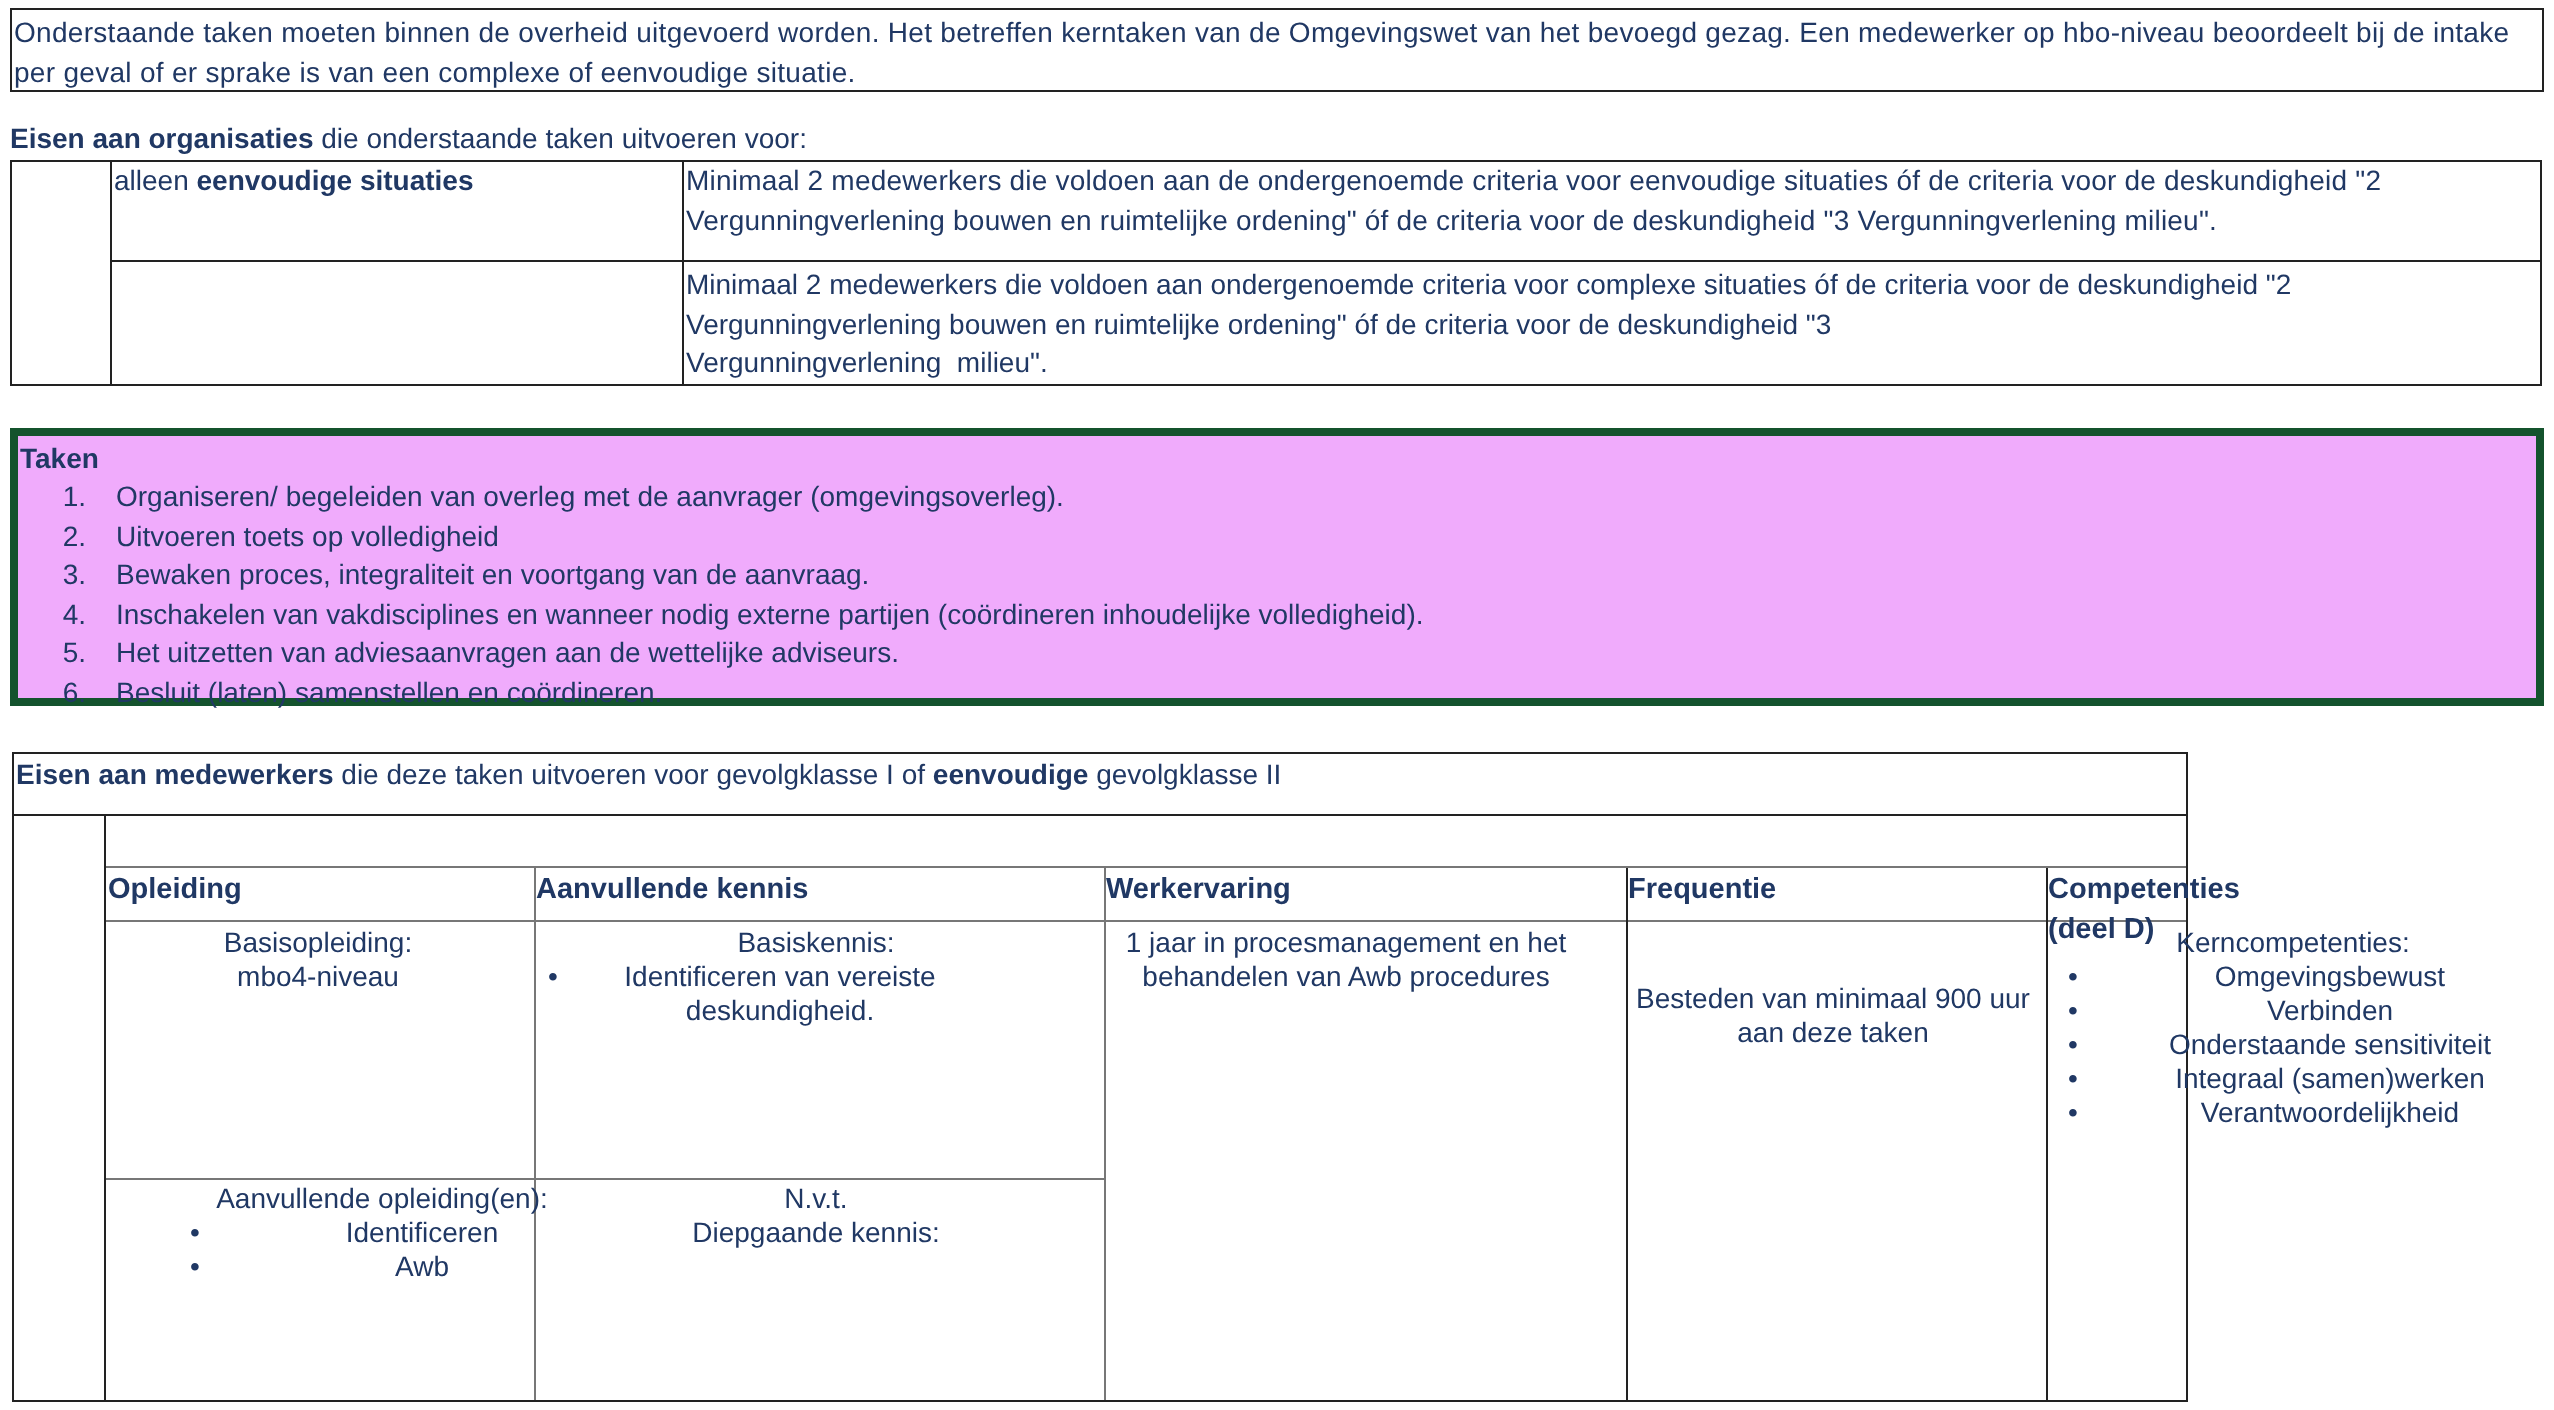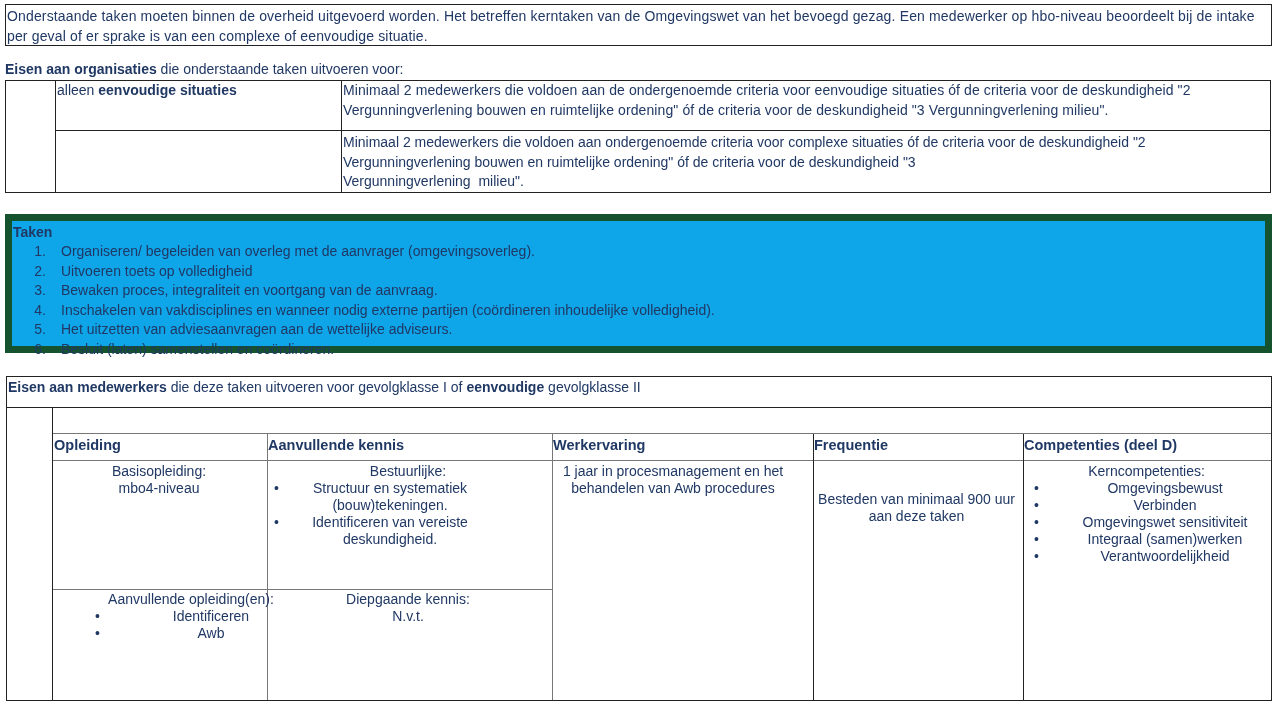--- a/index.html
+++ b/index.html
@@ -14,29 +14,29 @@
 
   #org-heading { left:5px; top:60px; line-height:18px; }
 
   
   #org-table { left:5px; top:80px; width:1266px; height:113px; border:1px solid #222; }
   #org-table .vline { position:absolute; top:0; bottom:0; width:1px; background:#222; }
   #org-table .hline { position:absolute; left:50px; right:0; height:1px; background:#222; }
   .cell { position:absolute; line-height:19.5px; }
 
   
-  #taken { left:5px; top:214px; width:1267px; height:139px; border:7px solid #14532d;
-           background:#0ea5e9; padding:2px 1px; }
+  #taken { left:5px; top:214px; width:1267px; height:139px; border:4px solid #14532d;
+           background:#f0abfc; padding:2px 1px; }
   #taken .title { font-weight:bold; line-height:19px; }
   #taken ol { margin:0; padding:0; list-style:none; }
   #taken li { line-height:19.5px; display:flex; }
   #taken li .num { width:48px; text-align:right; padding-right:15px; box-sizing:border-box; }
 
   
-  #mw { left:6px; top:376px; width:1266px; height:325px; border:1px solid #222; }
+  #mw { left:6px; top:376px; width:1088px; height:325px; border:1px solid #222; }
   #mw-heading { position:absolute; left:1px; top:1px; line-height:18px; }
   .ln { position:absolute; background:#222; }
   .lg { position:absolute; background:#777; }
   .hdr { position:absolute; font-weight:bold; font-size:14.5px; line-height:20px; }
   .txt { position:absolute; line-height:17px;text-align:center; }
   ul.bul { margin:0; padding:0; list-style:none; }
   ul.bul li { position:relative; }
   ul.bul li::before { content:"•"; position:absolute; }
 </style>
 </head>
@@ -124,41 +124,40 @@
   </div>
   <div class="txt" style="left:61px; top:214px; width:210px;margin-left:18px;" data-name="opleiding-aanvullend">
     <div data-name="aanvullend-label">Aanvullende opleiding(en):</div>
     <ul class="bul" data-name="aanvullend-list">
       <li style="padding-left:40px;" data-name="list-item">Identificeren</li>
       <li style="padding-left:40px;" data-name="list-item">Awb</li>
     </ul>
   </div>
 
   <div class="txt" style="left:261px; top:86px; width:280px;" data-name="kennis-basis">
-    <div data-name="basis-label">Bestuurlijke:</div>
+    <div data-name="basis-label">Basiskennis:</div>
     <ul class="bul" data-name="basiskennis-list" style="width:220px;">
-      <li style="padding-left:24px;" data-name="list-item">Structuur en systematiek (bouw)tekeningen.</li>
       <li style="padding-left:24px;" data-name="list-item">Identificeren van vereiste deskundigheid.</li>
     </ul>
   </div>
   <div class="txt" style="left:261px; top:214px; width:280px;" data-name="kennis-diep">
+    <div data-name="diep-value">N.v.t.</div>
     <div data-name="diep-label">Diepgaande kennis:</div>
-    <div data-name="diep-value">N.v.t.</div>
   </div>
 
   <div class="txt" style="left:546px; top:86px; width:240px;" data-name="werkervaring-text">1 jaar in procesmanagement en het behandelen van Awb procedures</div>
 
   <div class="txt" style="left:807px; top:86px; width:205px;margin-top:28px;" data-name="frequentie-text">Besteden van minimaal 900 uur aan deze taken</div>
 
   <div class="txt" style="left:1017px; top:86px; width:245px;" data-name="competenties">
     <div data-name="competenties-label">Kerncompetenties:</div>
     <ul class="bul" data-name="competenties-list" style="font-size:14px;">
       <li style="padding-left:37px;" data-name="list-item">Omgevingsbewust</li>
       <li style="padding-left:37px;" data-name="list-item">Verbinden</li>
-      <li style="padding-left:37px;" data-name="list-item">Omgevingswet sensitiviteit</li>
+      <li style="padding-left:37px;" data-name="list-item">Onderstaande sensitiviteit</li>
       <li style="padding-left:37px;" data-name="list-item">Integraal (samen)werken</li>
       <li style="padding-left:37px;" data-name="list-item">Verantwoordelijkheid</li>
     </ul>
   </div>
 </div>
 
 <style>
   
   #mw ul.bul li::before { left:9px; }
   [data-name="basiskennis-list"] li::before { left:6px !important; }

